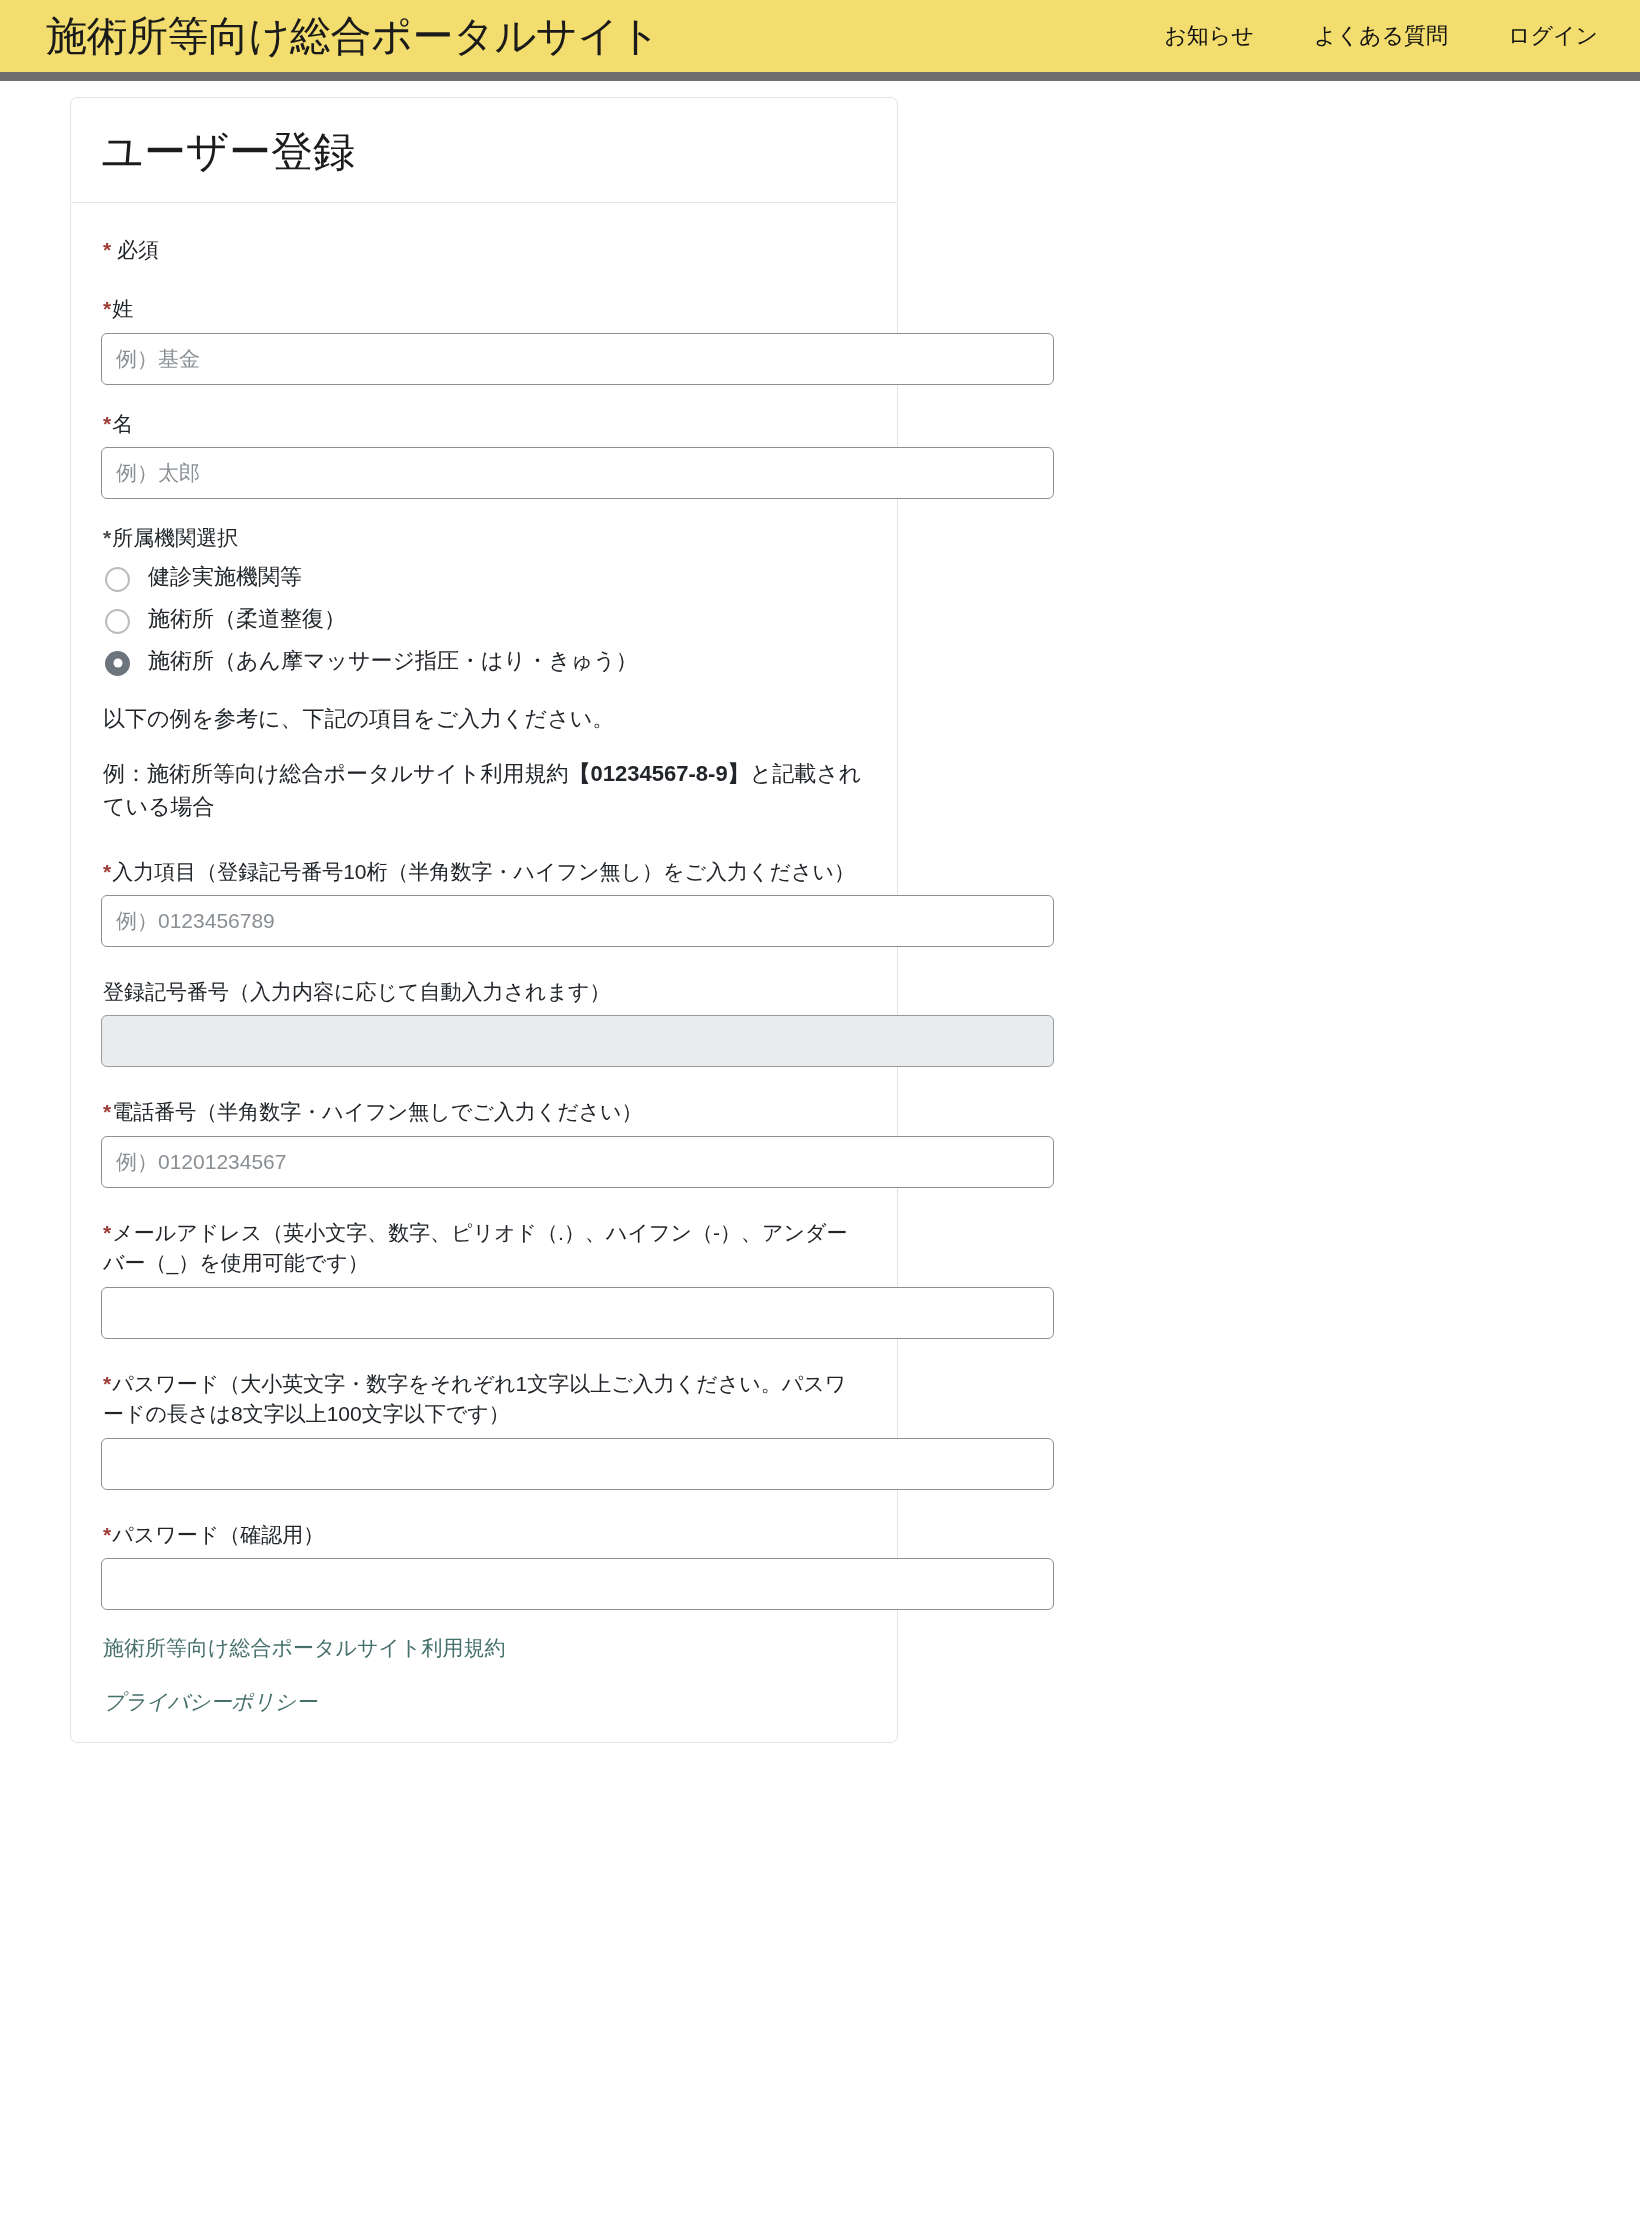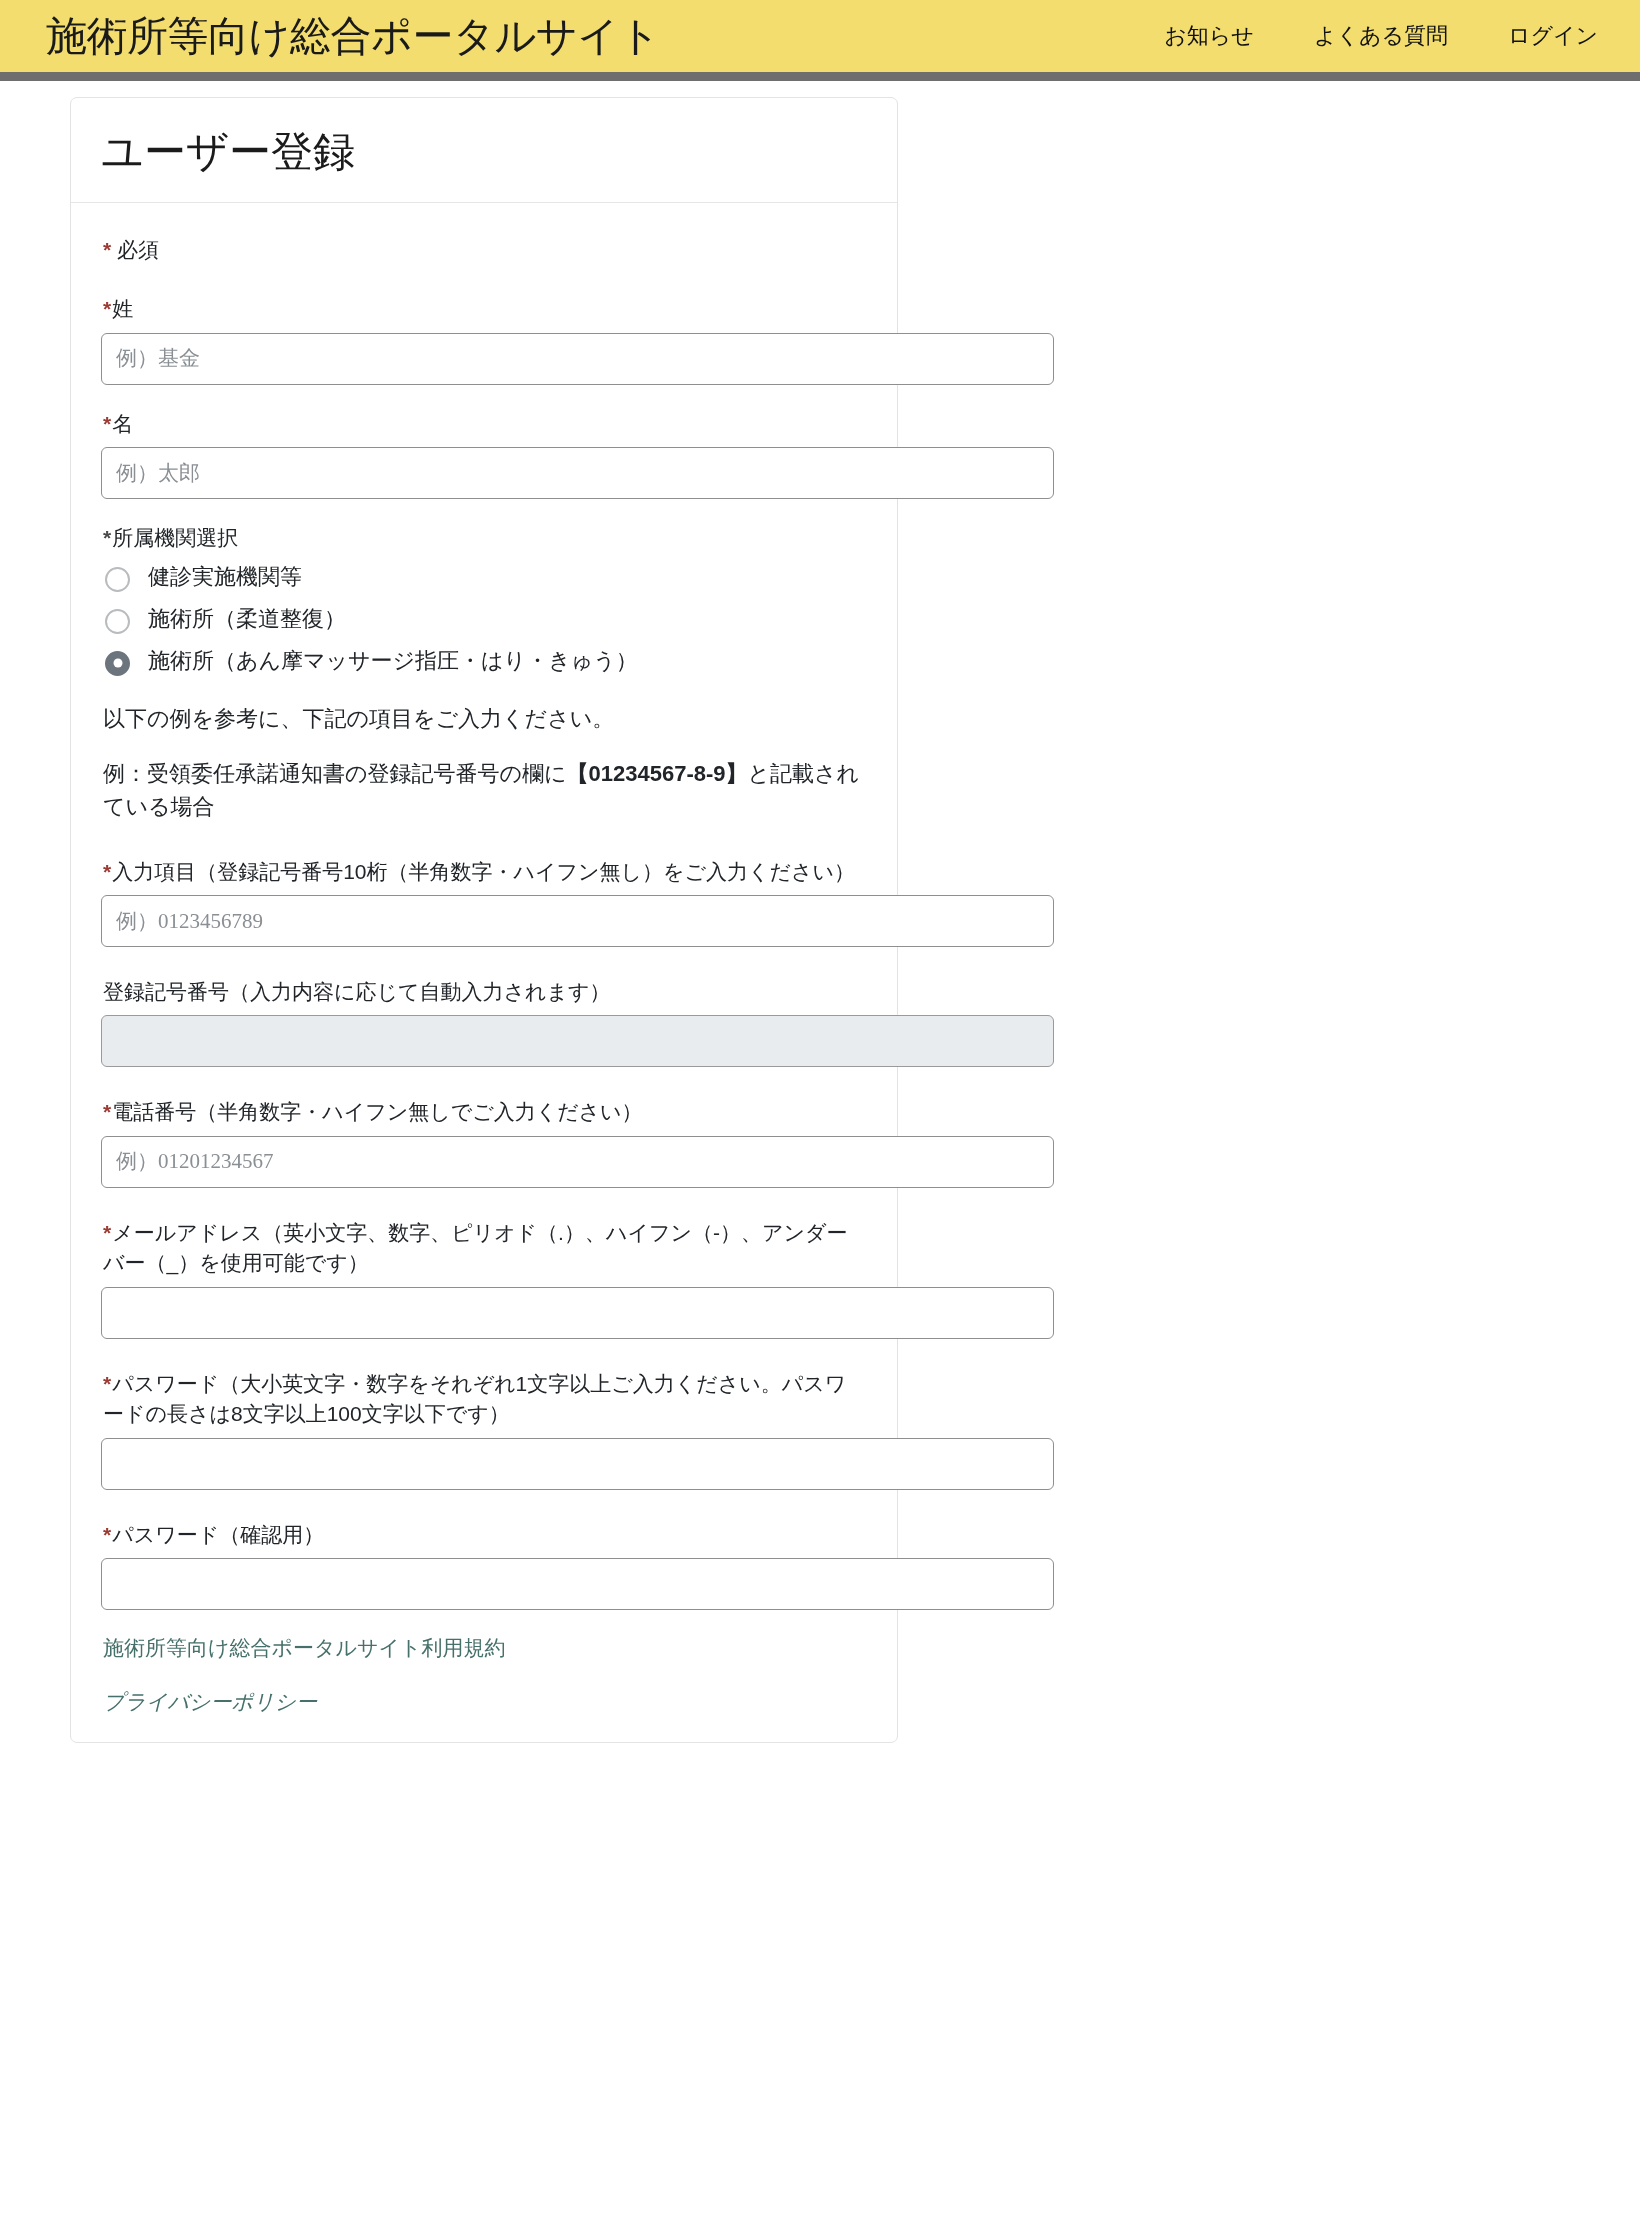--- a/index.html
+++ b/index.html
@@ -59,21 +59,21 @@
   .field-label{
     font-size:21px; color:#212529; line-height:1.45;
     margin:0 0 8px 2px; display:block;
   }
   .field-label .ast,.field-label .ast-grey{ margin-right:1px; }
 
   .text-input{
     display:block; width:953px; height:52px;
     border:1px solid #8f8f8f; border-radius:6px;
     background:#fff; color:#212529;
-    font-size:21px; font-family:Liberation Serif, serif;
+    font-size:21px; font-family:Liberation Sans, sans-serif;
     padding:0 14px;
     outline:none;
   }
   .text-input::placeholder{ color:#8a8f94; }
   .text-input.readonly{
     background:#e9ecef; border-color:#9a9a9a;
   }
 
   
   .radio-group{ margin:4px 0 0 4px; }
@@ -162,21 +162,21 @@
             <span class="radio-text">施術所（柔道整復）</span>
           </div>
           <div class="radio-row selected">
             <span class="radio-mark"></span>
             <span class="radio-text">施術所（あん摩マッサージ指圧・はり・きゅう）</span>
           </div>
         </div>
       </div>
 
       <p class="explain">以下の例を参考に、下記の項目をご入力ください。</p>
-      <p class="explain second"><span>例：受領委任承諾通知書の登録記号番号の欄に</span><b>【01234567-8-9】</b><span>と記載されている場合</span></p>
+      <p class="explain second"><span>例：施術所等向け総合ポータルサイト利用規約</span><b>【01234567-8-9】</b><span>と記載されている場合</span></p>
 
       <div class="field">
         <label class="field-label"><span class="ast">*</span><span>入力項目（登録記号番号10桁（半角数字・ハイフン無し）をご入力ください）</span></label>
         <input class="text-input" type="text" placeholder="例）0123456789" style="">
       </div>
 
       <div class="field group-gap">
         <label class="field-label">登録記号番号（入力内容に応じて自動入力されます）</label>
         <input class="text-input readonly" type="text" readonly="" placeholder="" style="">
       </div>

